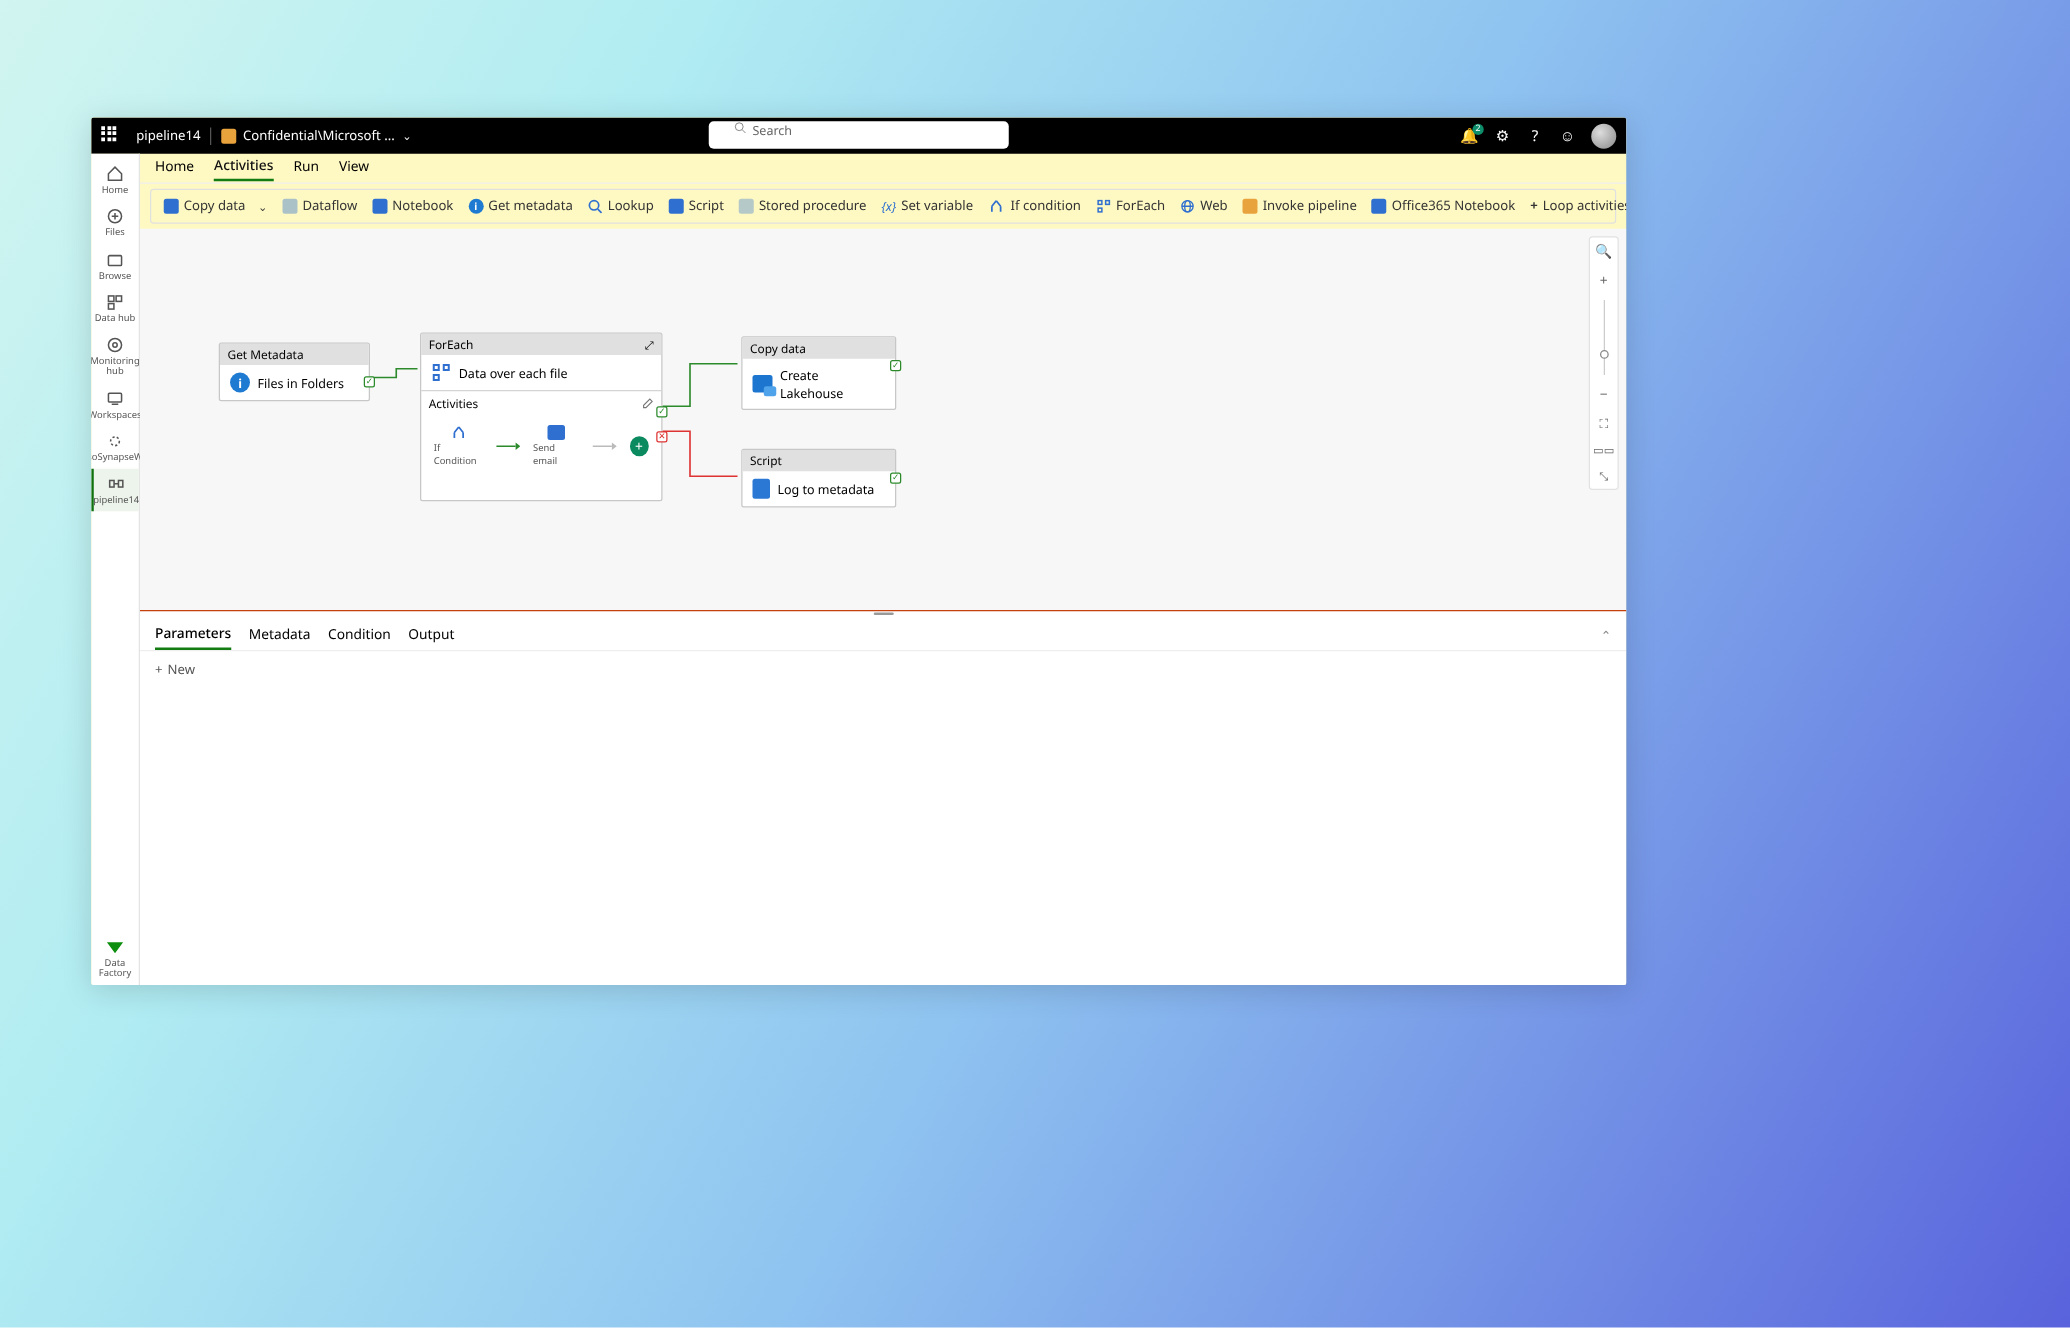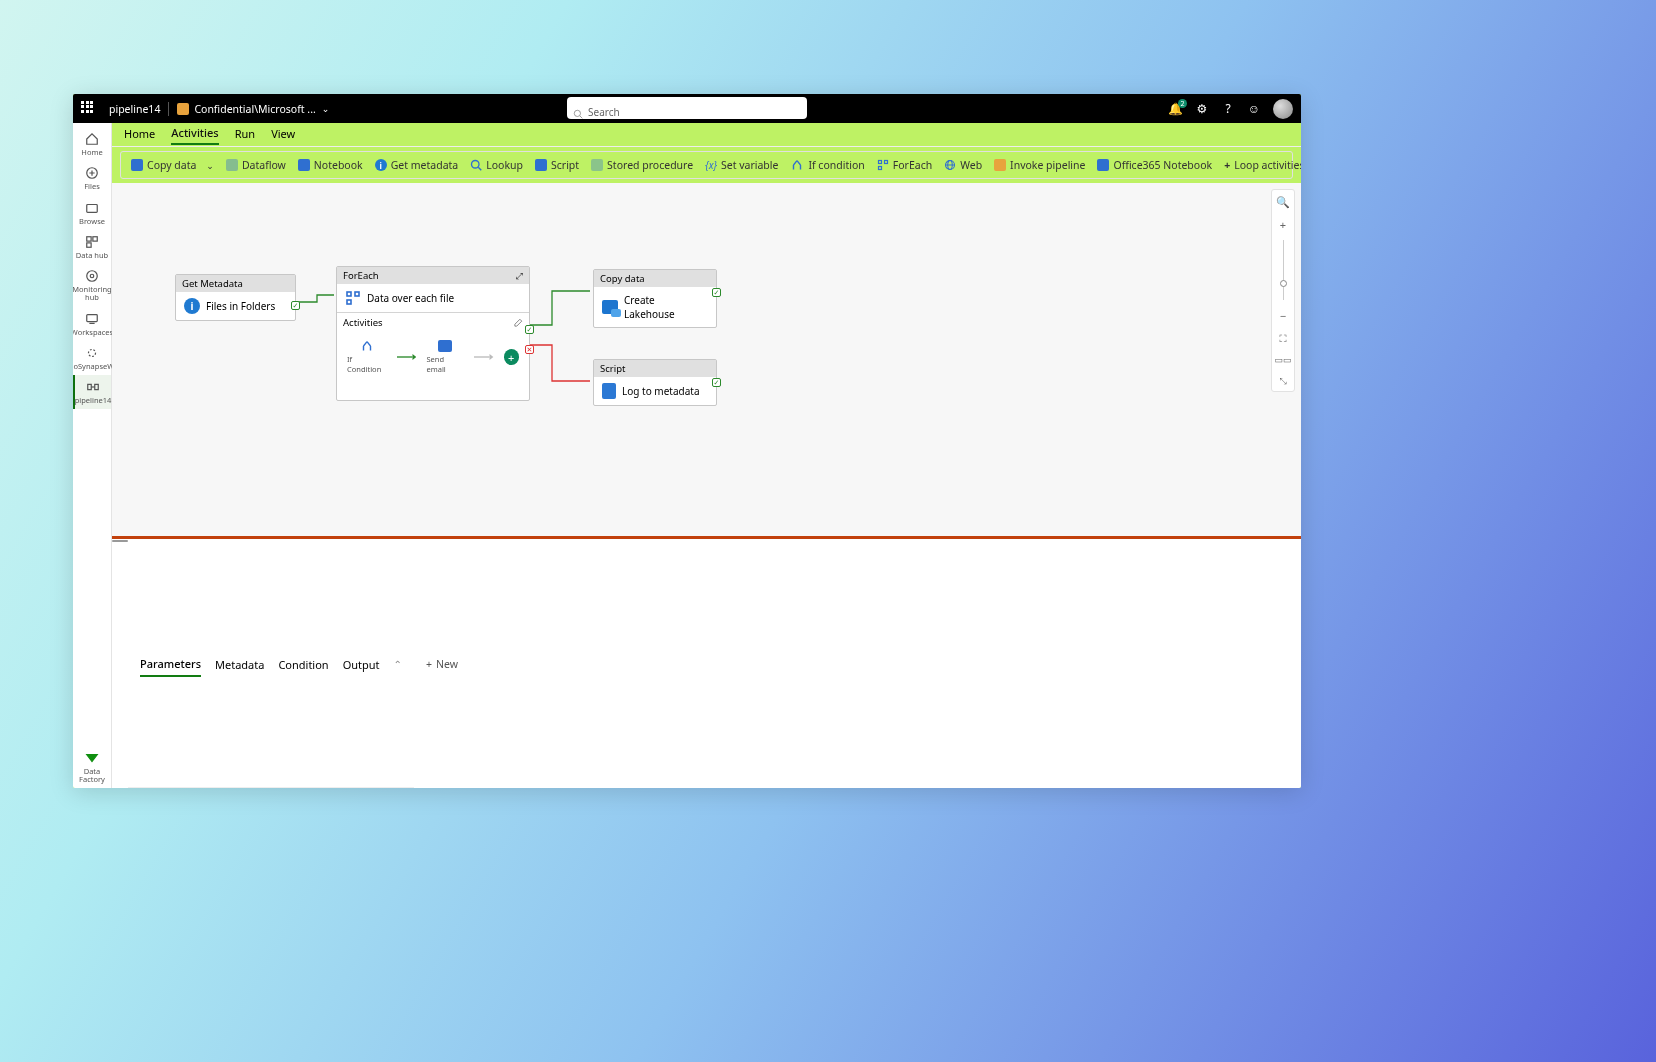--- a/index.html
+++ b/index.html
@@ -7,21 +7,21 @@
   body {
     background: linear-gradient(120deg, #d1f5f0 0%, #b0ecf2 25%, #8ec2f0 55%, #5963dc 100%);
     display: flex;
     align-items: center;
     justify-content: center;
   }
   .app {
     position: absolute;
     left: 73px; top: 94px;
     width: 1228px; height: 694px;
-    background: #bef264;
+    background: #fef9c3;
     border-radius: 2px;
     overflow: hidden;
     box-shadow: 0 4px 24px rgba(0,0,0,.15);
     display: flex;
     flex-direction: column;
   }
   
   .topbar {
     height: 29px;
     background: #000;
@@ -35,22 +35,22 @@
   .waffle span { background: #fff; }
   .divider-v { width: 1px; height: 14px; background: #555; margin: 0 8px; }
   .shield { width: 12px; height: 12px; background: #e8a33d; border-radius: 2px; margin-right: 5px; display:inline-block; }
   .chev { margin-left: 6px; font-size: 9px; }
   .searchbox {
     position: absolute;
     left: 50%; transform: translateX(-50%);
     top: 3px;
     width: 240px; height: 22px;
     background: #fff; border-radius: 4px;
-    display: flex; align-items: flex-end;
-    color: #666; font-size: 10px; padding: 0 6px;
+    display: flex; align-items: flex-start;
+    color: #666; font-size: 10px; padding: 0 20px;
   }
   .searchbox svg { width: 10px; height: 10px; margin-right: 5px; stroke:#666; fill:none; }
   .topbar-right { margin-left: auto; display: flex; gap: 12px; align-items: center; }
   .topbar-right .ic { width: 14px; height: 14px; position:relative; color:#fff; font-size:12px; display:flex; align-items:center; justify-content:center; }
   .badge { position:absolute; top:-3px; right:-4px; background:#0f8e6c; color:#fff; font-size:7px; border-radius:6px; width:9px; height:9px; display:flex; align-items:center; justify-content:center; }
   .avatar { width: 20px; height: 20px; border-radius:50%; background: radial-gradient(circle at 35% 35%, #ddd, #888); }
 
   
   .body { flex: 1; display: flex; min-height: 0; }
   .rail {
@@ -120,21 +120,21 @@
   
   .connectors { position:absolute; left:0; top:0; pointer-events:none; }
   .connectors path { fill:none; stroke-width:1.3; }
 
   
   .zoomstrip { position:absolute; right:6px; top:6px; width:24px; border:1px solid #e2e2e2; border-radius:3px; background:#fff; display:flex; flex-direction:column; align-items:center; padding:4px 0; gap:8px; font-size:11px; color:#666; }
   .zoomstrip .track { width:1px; height:60px; background:#ccc; position:relative; }
   .zoomstrip .thumb { position:absolute; left:-3px; top:40px; width:7px; height:7px; border:1px solid #888; background:#fff; border-radius:50%; }
 
   
-  .panel { height:252px; background:#fff; border-top:3px solid #c2410c; display:flex; }
+  .panel { height:300px; background:#fff; border-top:1px solid #c2410c; display:flex; flex-direction:column; }
   .panel-grip { height:4px; display:flex; justify-content:center; align-items:center; }
   .panel-grip span { width:16px; height:2px; background:#999; border-radius:1px; }
   .ptabs { display:flex; gap:14px; font-size:11px; padding:2px 12px 0; border-bottom:1px solid #eee; align-items:center; }
   .ptabs span { padding:4px 0; }
   .ptabs span.active { border-bottom:2px solid #127c12; font-weight:500; }
   .ptabs .collapse { margin-left:auto; font-size:10px; color:#888; }
   .newbtn { font-size:10.5px; color:#555; padding:8px 12px; display:flex; align-items:center; gap:4px; }
 </style>
 </head>
 <body>

